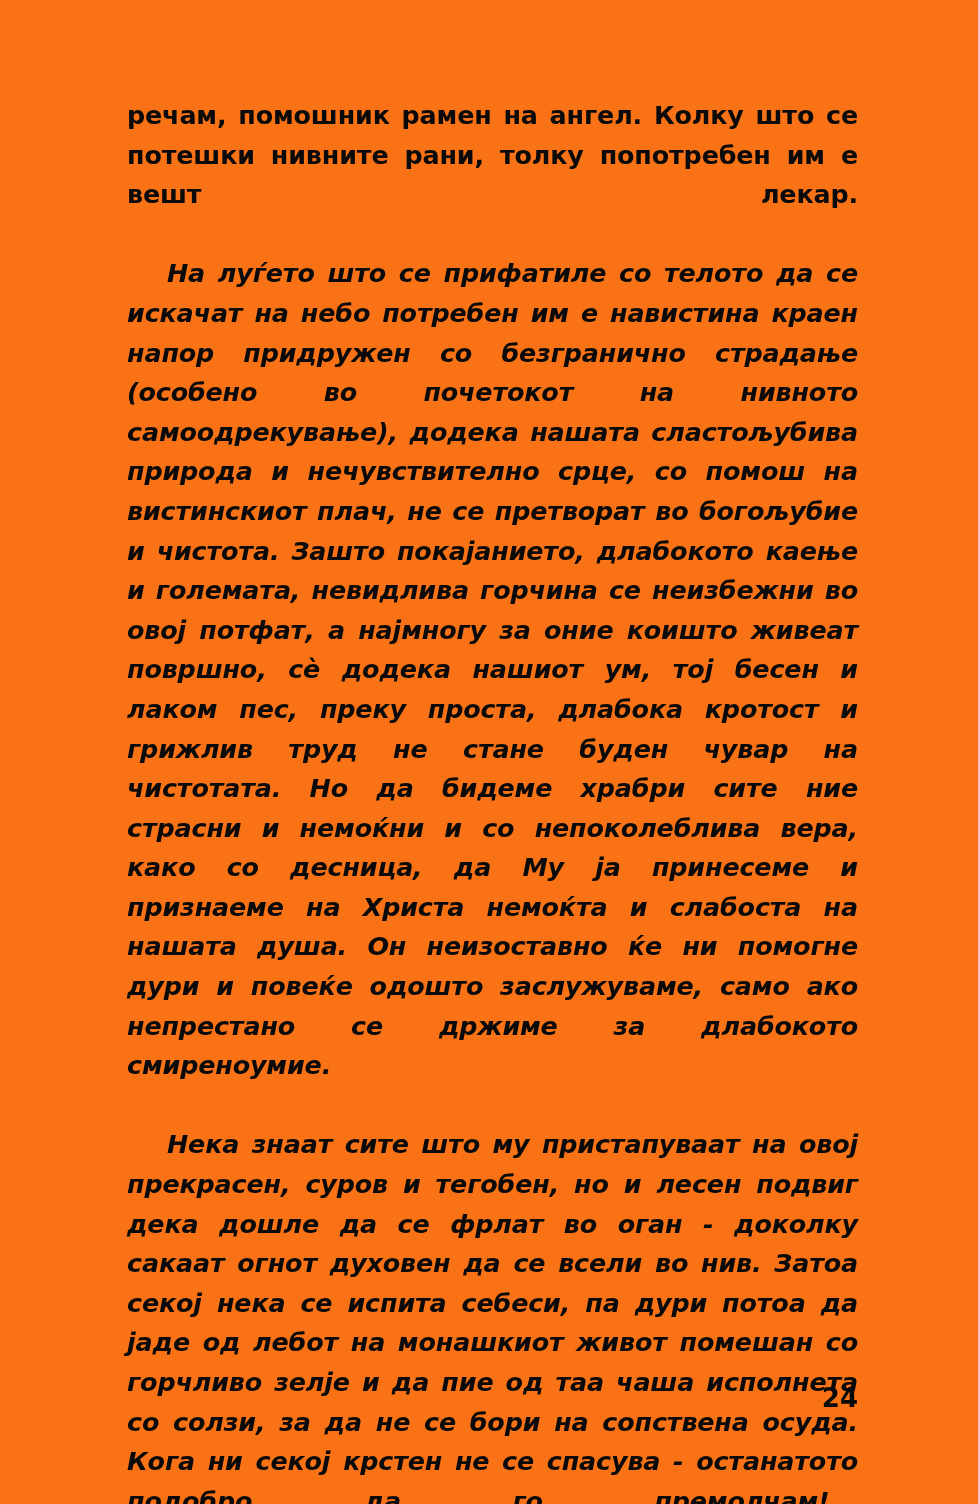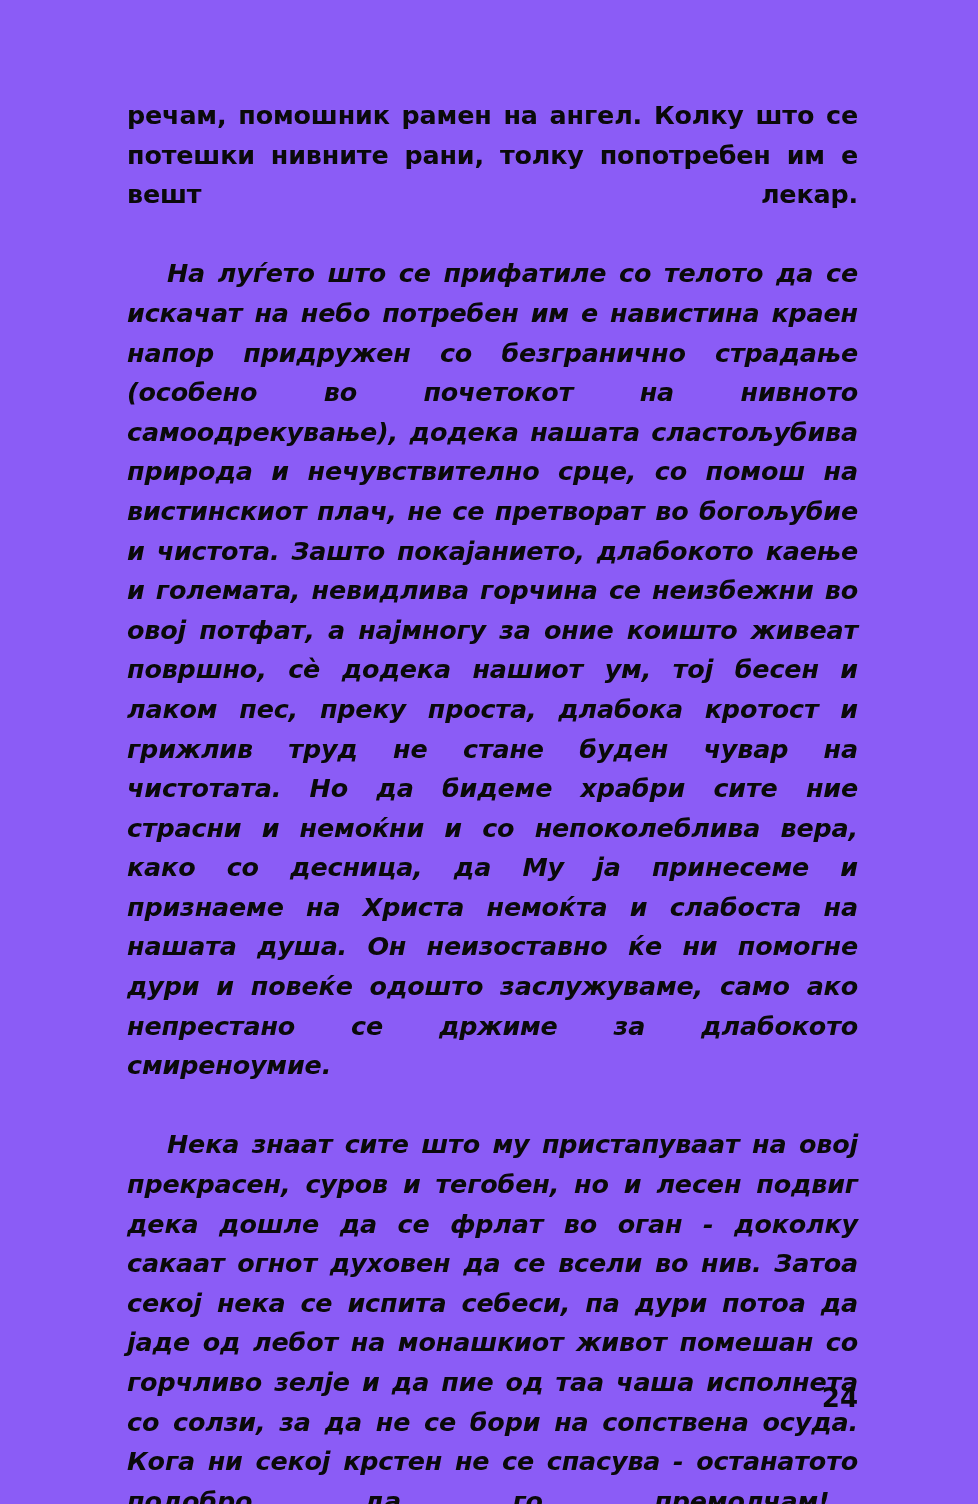--- a/index.html
+++ b/index.html
@@ -8,21 +8,21 @@
     padding: 0;
     background: #ffffff;
   }
   body {
     font-family: "DejaVu Sans", sans-serif;
   }
   .page {
     position: relative;
     width: 978px;
     height: 1504px;
-    background: #8b5cf6;
+    background: #f97316;
     overflow: hidden;
     box-sizing: border-box;
   }
   .text-column {
     position: absolute;
     left: 127px;
     top: 96px;
     width: 731px;
   }
   .para {

